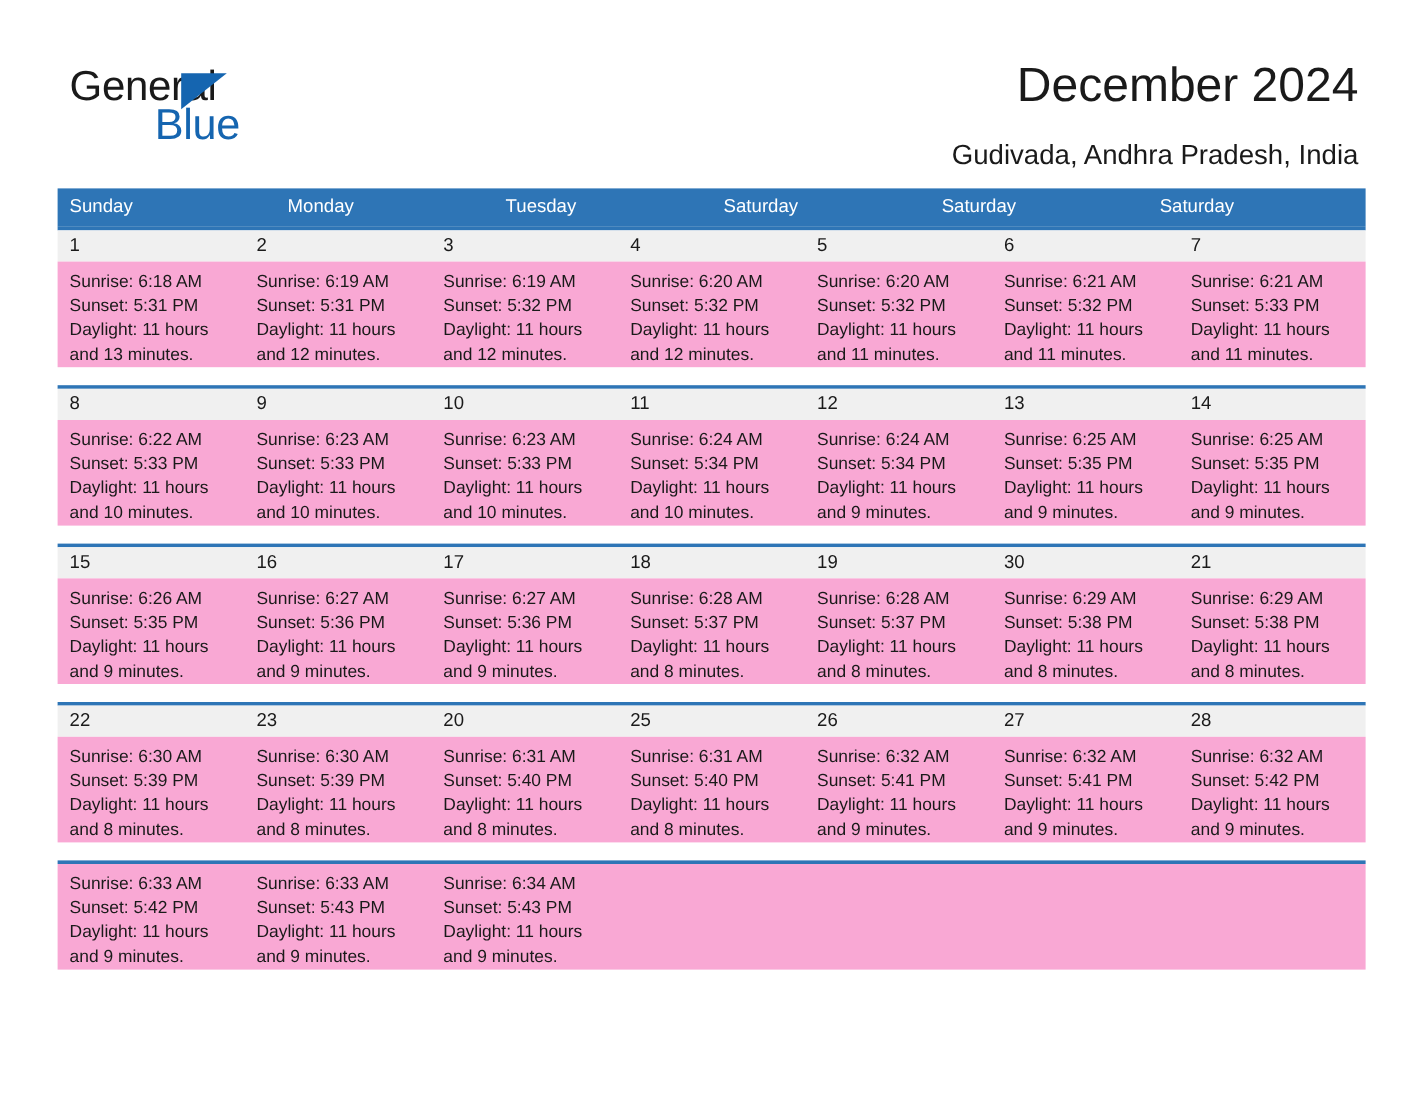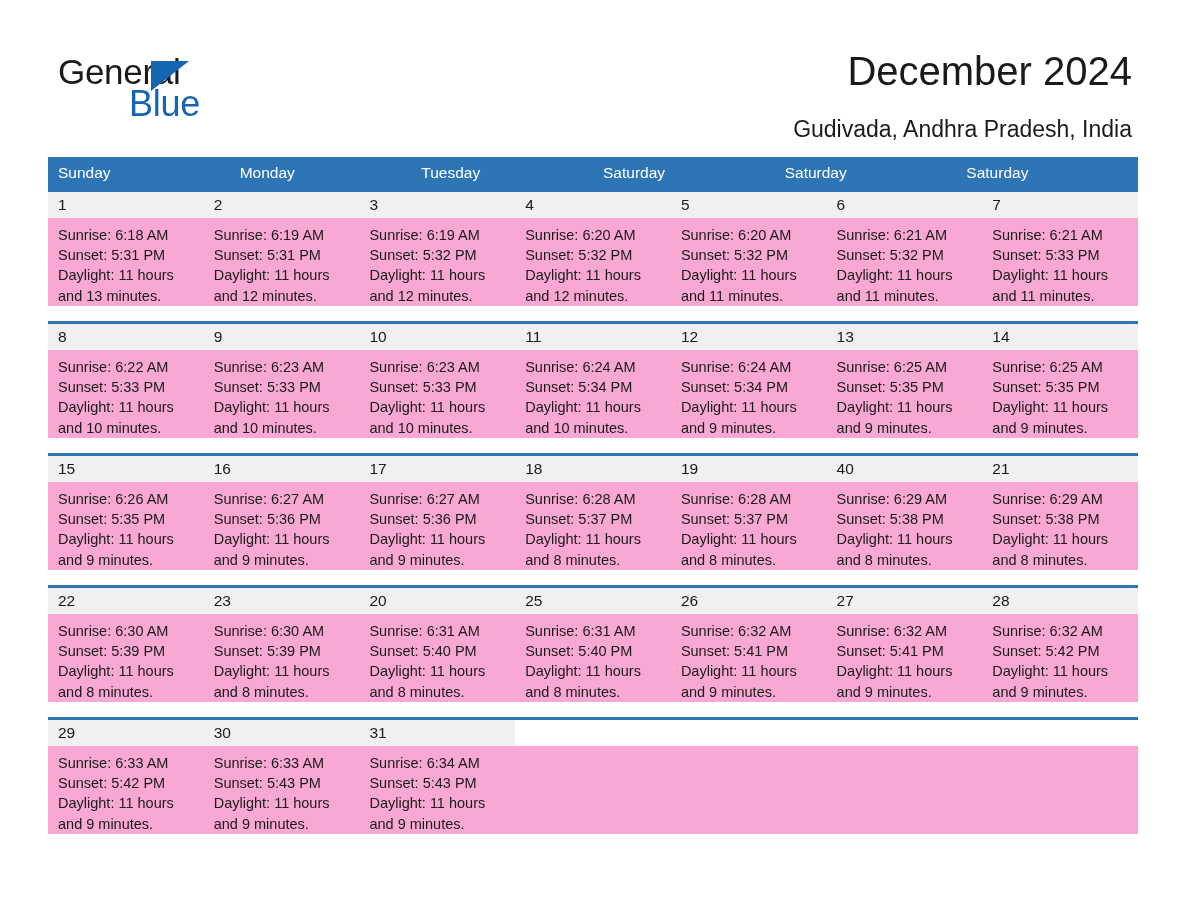--- a/index.html
+++ b/index.html
@@ -295,21 +295,21 @@
       </div>
     </div>
 
     <div class="week">
       <div class="daynum-band">
         <div class="cell">15</div>
         <div class="cell">16</div>
         <div class="cell">17</div>
         <div class="cell">18</div>
         <div class="cell">19</div>
-        <div class="cell">40</div>
+        <div class="cell">30</div>
         <div class="cell">21</div>
       </div>
       <div class="detail-band">
         <div class="cell">
           <div class="line">Sunrise: 6:26 AM</div>
           <div class="line">Sunset: 5:35 PM</div>
           <div class="line">Daylight: 11 hours</div>
           <div class="line">and 9 minutes.</div>
         </div>
         <div class="cell">
@@ -401,29 +401,20 @@
         <div class="cell">
           <div class="line">Sunrise: 6:32 AM</div>
           <div class="line">Sunset: 5:42 PM</div>
           <div class="line">Daylight: 11 hours</div>
           <div class="line">and 9 minutes.</div>
         </div>
       </div>
     </div>
 
     <div class="week">
-      <div class="daynum-band">
-        <div class="cell">29</div>
-        <div class="cell">30</div>
-        <div class="cell">31</div>
-        <div class="cell empty"></div>
-        <div class="cell empty"></div>
-        <div class="cell empty"></div>
-        <div class="cell empty"></div>
-      </div>
       <div class="detail-band">
         <div class="cell">
           <div class="line">Sunrise: 6:33 AM</div>
           <div class="line">Sunset: 5:42 PM</div>
           <div class="line">Daylight: 11 hours</div>
           <div class="line">and 9 minutes.</div>
         </div>
         <div class="cell">
           <div class="line">Sunrise: 6:33 AM</div>
           <div class="line">Sunset: 5:43 PM</div>

